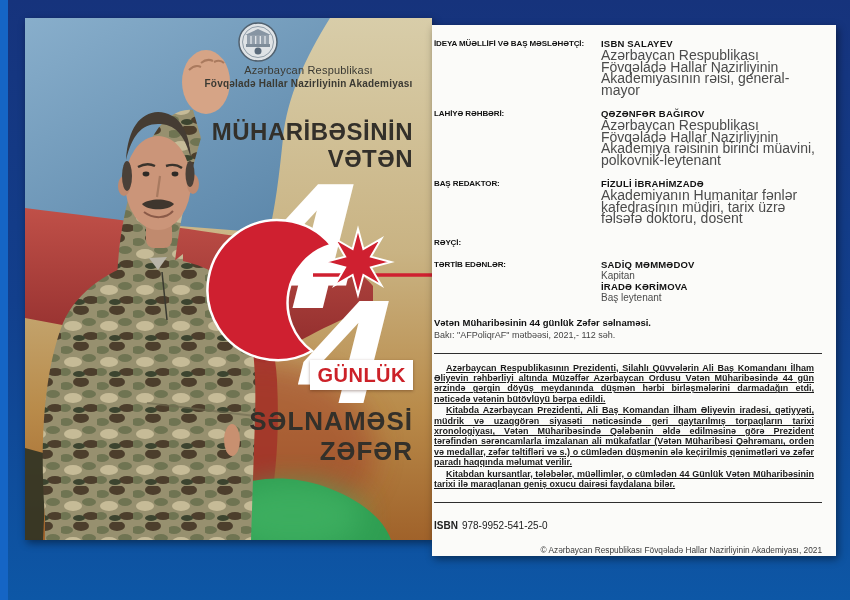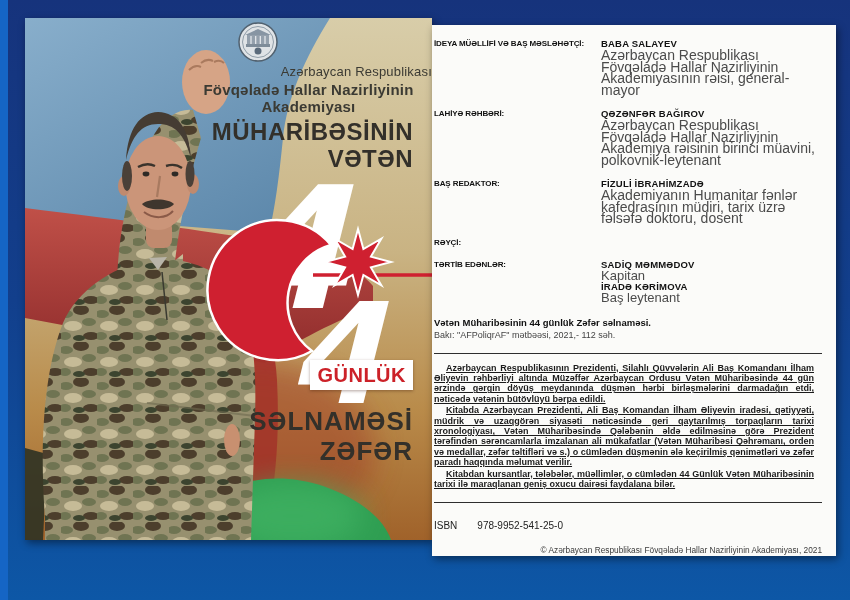--- a/index.html
+++ b/index.html
@@ -6,49 +6,49 @@
   body{width:850px;height:600px;overflow:hidden;font-family:"Liberation Sans",sans-serif;}
   .scene{position:relative;width:850px;height:600px;
          background:linear-gradient(180deg,#16337c 0%,#123f8c 50%,#0d57a6 100%);}
   .left-strip{position:absolute;left:0;top:0;width:8px;height:600px;background:#1565c5;}
 
   
   .cover{position:absolute;left:25px;top:18px;width:407px;height:522px;overflow:hidden;
          box-shadow:2px 3px 8px rgba(0,0,0,.45);background:#c9b383;}
   .cover svg.art{position:absolute;left:0;top:0;}
   .academy{position:absolute;left:160px;right:0;top:46px;text-align:center;color:#3b3a33;}
-  .academy .l1{font-size:13px;letter-spacing:.2px;text-align:right;}
-  .academy .l2{font-size:15px;font-weight:bold;margin-top:2px;letter-spacing:.2px;}
+  .academy .l1{font-size:11px;letter-spacing:.2px;}
+  .academy .l2{font-size:10px;font-weight:bold;margin-top:2px;letter-spacing:.2px;}
   .title-top{position:absolute;right:19px;top:100px;text-align:right;color:#33302a;
              font-weight:bold;font-size:24px;line-height:27px;letter-spacing:.5px;}
   .badge{position:absolute;right:19px;top:342px;background:#ffffff;color:#cc2128;
          font-weight:bold;font-size:20px;letter-spacing:.5px;padding:4px 7px 3px 7px;
          box-shadow:0 1px 3px rgba(60,20,10,.4);}
   .title-bottom{position:absolute;right:19px;top:388px;text-align:right;color:#33302a;
                 font-weight:bold;font-size:26px;line-height:30px;letter-spacing:1px;}
 
   
   .page{position:absolute;left:432px;top:25px;width:404px;height:531px;background:#fbfbf9;
         box-shadow:2px 3px 8px rgba(0,0,0,.45);box-sizing:border-box;
         padding:13px 14px 10px 2px;color:#1c1c1c;}
   .credit-row{display:flex;margin-bottom:12px;}
   .credit-label{flex:0 0 167px;font-size:8px;font-weight:bold;letter-spacing:-.1px;
                 white-space:nowrap;color:#111;padding-top:1px;}
   .credit-value{flex:1;}
   .credit-name{font-size:9.5px;font-weight:bold;color:#111;letter-spacing:.2px;}
   .credit-desc{font-size:14px;line-height:11.5px;color:#4b4b4b;margin-top:1px;}
-  .credit-role{font-size:13px;line-height:11px;color:#4b4b4b;}
+  .credit-role{font-size:10px;line-height:11px;color:#4b4b4b;}
   .citation{margin-top:14px;}
   .citation-title{font-size:9.5px;font-weight:bold;color:#111;}
   .citation-detail{font-size:9px;color:#444;margin-top:2px;}
   .rule{border:none;border-top:1.2px solid #2e2e2e;margin:13px 0 9px 0;}
   .paras p{font-size:9px;font-weight:bold;line-height:10.4px;text-align:justify;
            text-indent:12px;margin:0 8px 1px 0;color:#1b1b1b;text-decoration:underline;}
   .isbn-line{margin-top:17px;font-size:10px;color:#222;}
-  .isbn-line .lbl{font-weight:normal;margin-right:20px;}
+  .isbn-line .lbl{font-weight:bold;margin-right:4px;}
   .copyright{margin-top:14px;text-align:right;font-size:8.3px;color:#3a3a3a;}
 </style>
 </head>
 <body>
 
 <div class="scene">
   <div class="left-strip"></div>
 
   <div class="cover">
     <svg class="art" width="407" height="522" viewBox="0 0 407 522">
@@ -156,21 +156,21 @@
       <div>SƏLNAMƏSİ</div>
       <div>ZƏFƏR</div>
     </div>
   </div>
 
   <div class="page">
 
     <div class="credit-row">
       <div class="credit-label">İDEYA MÜƏLLİFİ VƏ BAŞ MƏSLƏHƏTÇİ:</div>
       <div class="credit-value">
-        <div class="credit-name">BABA SALAYEV</div>
+        <div class="credit-name">ISBN SALAYEV</div>
         <div class="credit-desc">Azərbaycan Respublikası Fövqəladə Hallar Nazirliyinin Akademiyasının rəisi, general-mayor</div>
       </div>
     </div>
 
     <div class="credit-row">
       <div class="credit-label">LAHİYƏ RƏHBƏRİ:</div>
       <div class="credit-value">
         <div class="credit-name">QƏZƏNFƏR BAĞIROV</div>
         <div class="credit-desc">Azərbaycan Respublikası Fövqəladə Hallar Nazirliyinin Akademiya rəisinin birinci müavini, polkovnik-leytenant</div>
       </div>

